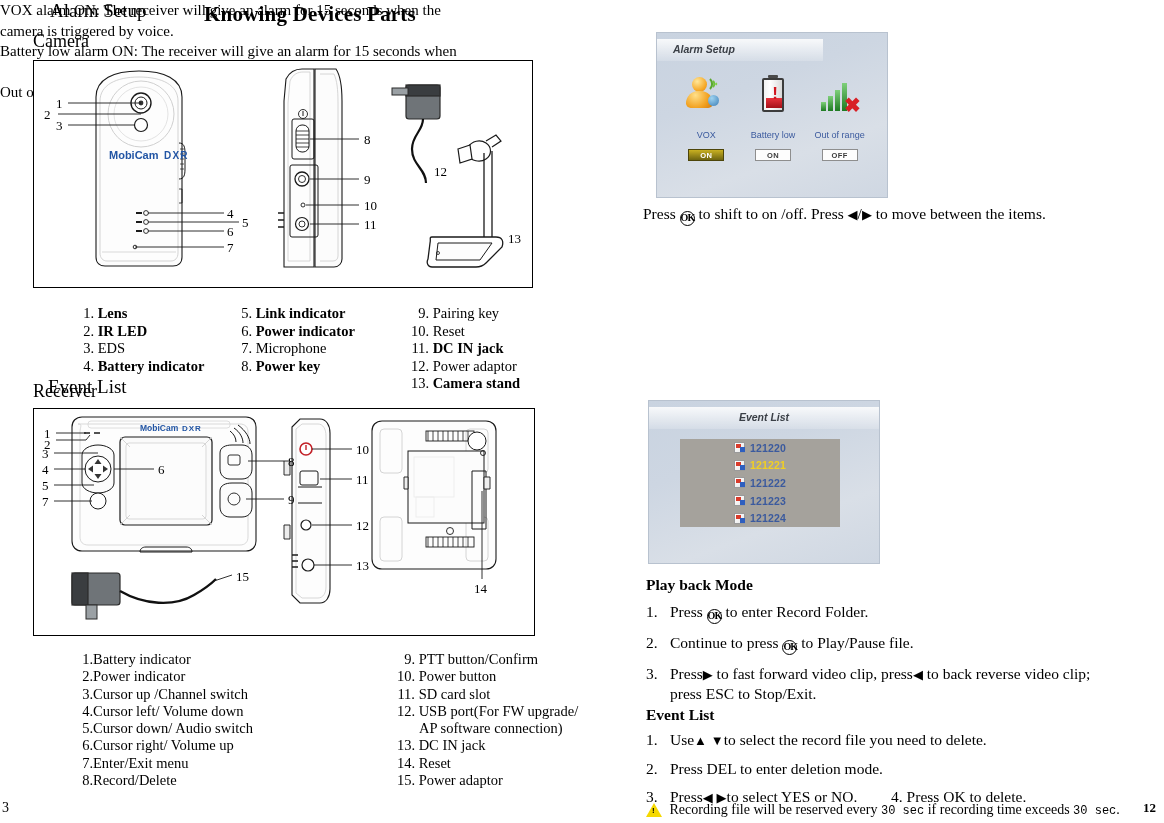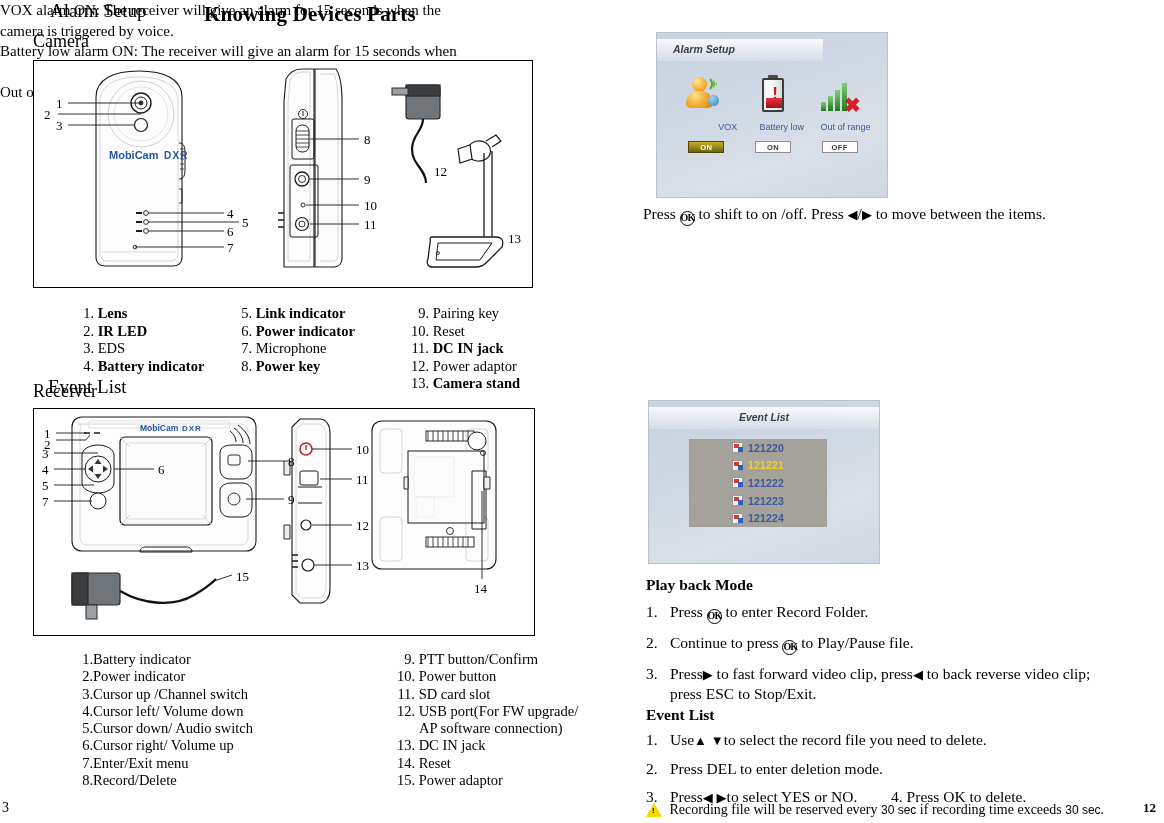--- a/index.html
+++ b/index.html
@@ -79,21 +79,21 @@
   }
   #alarm-lcd .lcd-title { left: 16px; top: 10px; }
   #event-lcd .lcd-title { left: 0; top: 10px; width: 100%; text-align: center; }
 
   .alarm-items { position: absolute; left: 16px; top: 40px; width: 200px;
                  display: flex; justify-content: space-around; }
   .alarm-item { width: 62px; text-align: center; }
   .alarm-icon { height: 46px; position: relative; }
   .alarm-name {
     font-family: "Liberation Sans", sans-serif; font-size: 9px;
-    color: #3b5a9e; margin-top: 3px; text-align: right;
+    color: #3b5a9e; margin-top: 11px;
   }
   .alarm-toggle {
     margin: 9px auto 0; width: 36px; height: 12px; line-height: 11px;
     font-family: "Liberation Sans", sans-serif; font-size: 7.5px; font-weight: bold;
     letter-spacing: 0.4px; text-align: center;
     border: 1px solid #8e8e8e; background: #fdfdfd; color: #3a3a3a;
   }
   .alarm-toggle.sel {
     background: linear-gradient(to bottom,#c9b021,#6e6410);
     border: 1px solid #4d450a; color: #fff;
@@ -122,21 +122,21 @@
 
   
   .sig-wrap { position:absolute; left:12px; top:6px; width:40px; height:36px; }
   .sig-bar { position:absolute; bottom:4px; background: linear-gradient(to bottom,#7fd07a,#1d7a22); }
   .sig-x { position:absolute; right:0; bottom:0px;
     font-family:"Liberation Sans",sans-serif; font-weight:bold; font-size:20px; color:#d81f25;
     line-height:20px; }
 
   
   .ev-panel {
-    position: absolute; left: 40px; top: 38px; width: 138px; height: 88px;
+    position: absolute; left: 31px; top: 38px; width: 160px; height: 88px;
     background: #a5a29c;
   }
   .ev-row { display:flex; align-items:center; justify-content:center; height: 17.6px;
     font-family:"Liberation Sans",sans-serif; font-size:10.5px; font-weight:bold; }
   .ev-ico { width: 11px; height: 11px; margin-right: 5px; position: relative;
     background: linear-gradient(135deg,#ffffff 0%,#e8e8e8 100%); border: 1px solid #9a9a9a; }
   .ev-ico::before { content:""; position:absolute; left:1px; top:1px; width:5px; height:4px; background:#d93b2b; }
   .ev-ico::after { content:""; position:absolute; left:5px; top:4px; width:5px; height:5px; background:#2f5fbf; }
   .ev-name { color:#3b5a9e; letter-spacing:0.2px; }
   .ev-row.sel .ev-name { color:#f2d021; }
@@ -169,21 +169,21 @@
     vertical-align: -2px; letter-spacing: -1px; padding-right: 1px;
   }
   .tri { font-size: 13px; vertical-align: 0px; }
 
   #note-line { position:absolute; left: 646px; top: 800px; font-size: 14px; width: 500px; }
   .warn-tri { display:inline-block; width:0; height:0; position:relative; top:3px;
      border-left:8px solid transparent; border-right:8px solid transparent;
      border-bottom:14px solid #f5d800; margin-right:4px; }
   .warn-tri::after { content:"!"; position:absolute; left:-2px; top:3px; width:4px;
      font-family:"Liberation Sans",sans-serif; font-size:8px; font-weight:bold; color:#000; }
-  .sm { font-size: 12px; font-family:Liberation Sans, sans-serif; }
+  .sm { font-size: 12px; font-family:Liberation Mono, monospace; }
 
   svg { display:block; }
   .callout-num { font-family:"Liberation Serif",serif; font-size:13px; fill:#000; }
 </style>
 </head>
 <body>
 
 <div class="page">
 
   <div class="left-col">

